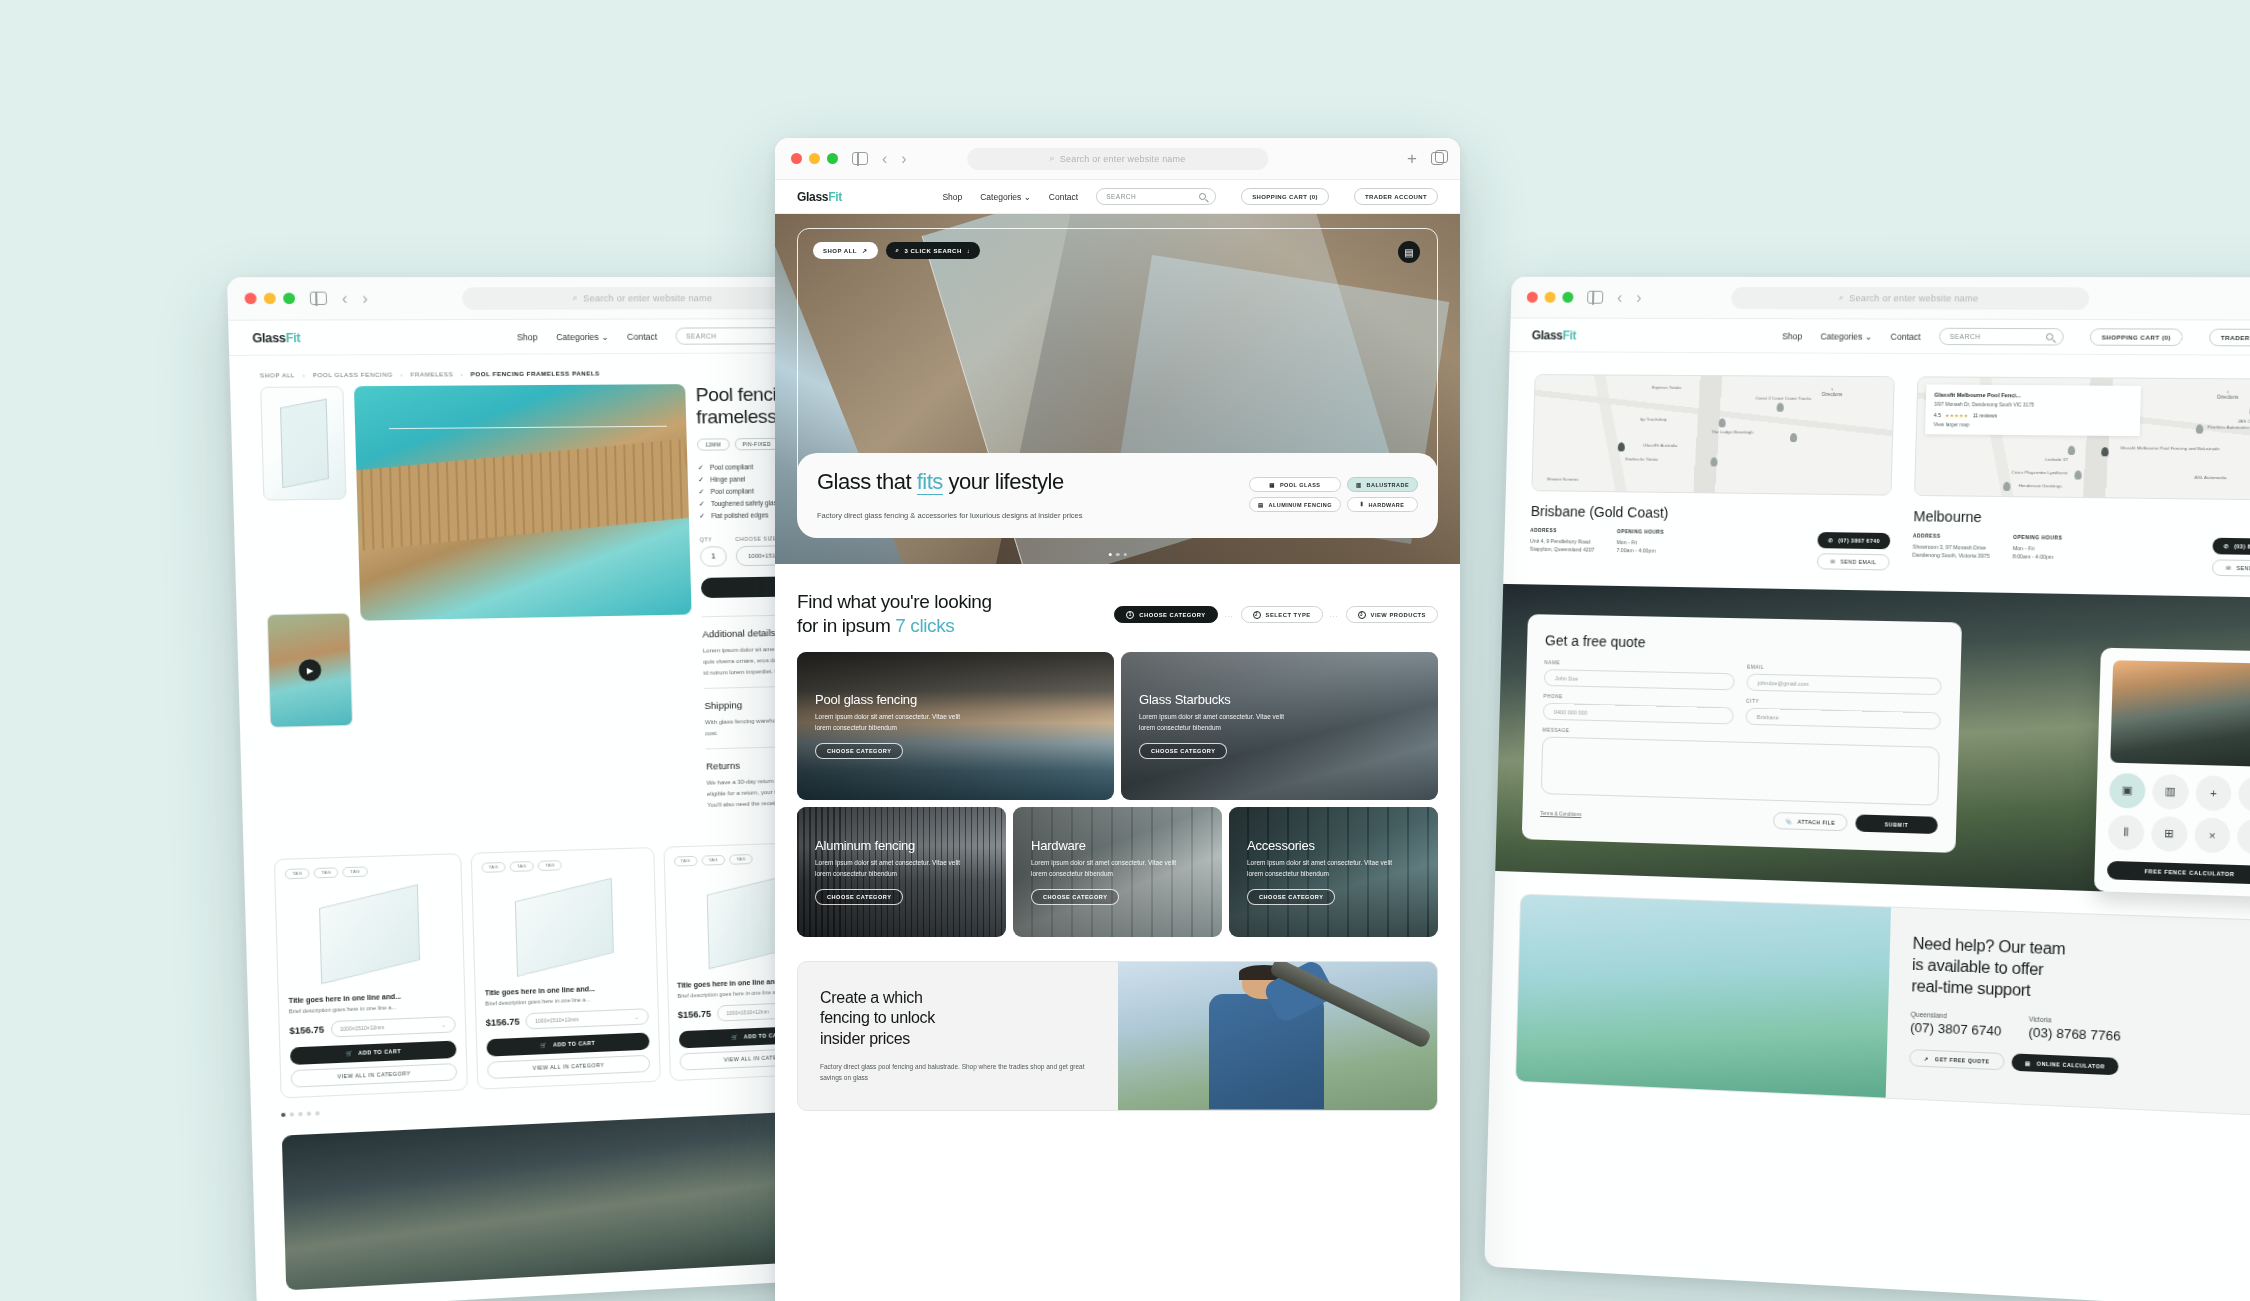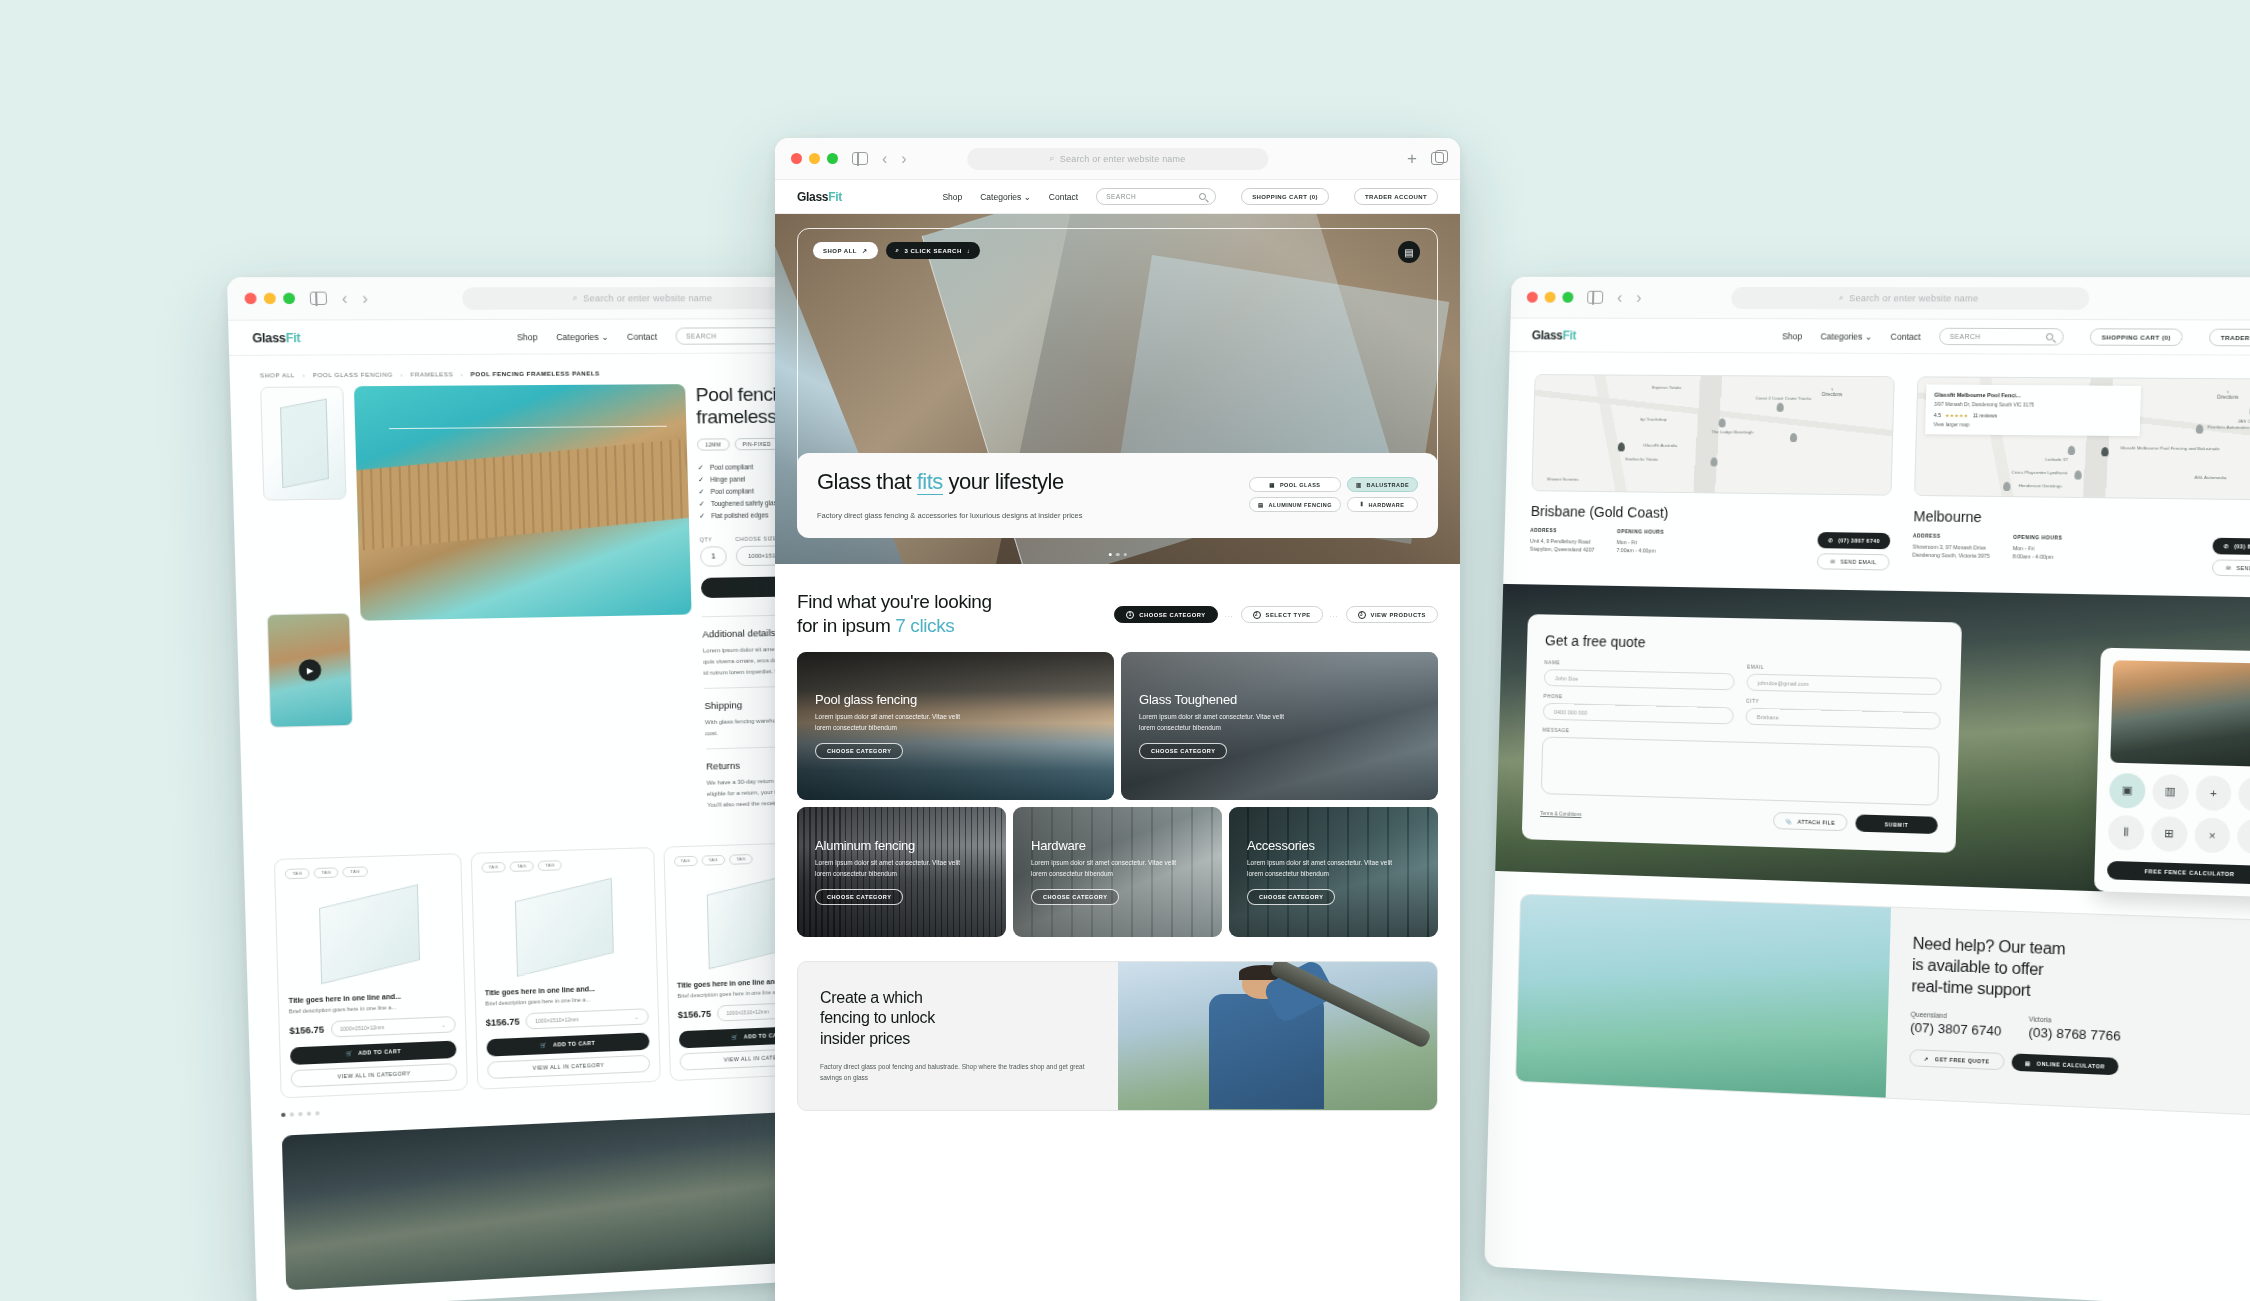--- a/index.html
+++ b/index.html
@@ -103,21 +103,21 @@
     background: #fff; color: #1a2322;
   }
   .hchip.dark { background: #141a19; color: #fff; }
   .hero-calcbtn {
     position: absolute; right: 40px; top: 27px; width: 22px; height: 22px;
     border-radius: 50%; background: #141a19; color: #fff; z-index: 7;
     display: flex; align-items: center; justify-content: center; font-size: 10px;
   }
   .hero-card {
     position: absolute; left: 22px; right: 22px; bottom: 26px; z-index: 8;
-    background: #fafafa; border-radius: 12px; padding: 16px 20px 18px;
+    background: #fafafa; border-radius: 20px; padding: 16px 20px 18px;
     display: flex; align-items: center;
   }
   .hero-h1 { font-size: 22px; font-weight: 400; color: #121817; letter-spacing: -.5px; }
   .hero-h1 .fits { color: #4db2c4; border-bottom: 1.5px solid #4db2c4; }
   .hero-sub { font-size: 7.5px; color: #4c5554; margin-top: 16px; }
   .hero-cats { margin-left: auto; display: grid; grid-template-columns: auto auto; gap: 5px 6px; }
   .catpill {
     height: 15px; padding: 0 8px; border-radius: 999px; border: 1px solid #cfd4d3;
     display: inline-flex; align-items: center; gap: 5px; justify-content: center;
     font-size: 5.5px; font-weight: 700; letter-spacing: .45px; color: #1f2726; background: #fff;
@@ -914,21 +914,21 @@
     <div class="cards">
       <div class="crow2" id="cards-top">
           <div class="ccard">
             <div class="bg bg-pool"></div>
             <div class="shade"></div>
             <div class="inner"><div class="ctitle">Pool glass fencing</div><div class="cdesc">Lorem ipsum dolor sit amet consectetur. Vitae velit lorem consectetur bibendum</div><div class="cbtn">CHOOSE CATEGORY</div></div>
           </div>
           <div class="ccard">
             <div class="bg bg-balu"></div>
             <div class="shade"></div>
-            <div class="inner"><div class="ctitle">Glass Toughened</div><div class="cdesc">Lorem ipsum dolor sit amet consectetur. Vitae velit lorem consectetur bibendum</div><div class="cbtn">CHOOSE CATEGORY</div></div>
+            <div class="inner"><div class="ctitle">Glass Starbucks</div><div class="cdesc">Lorem ipsum dolor sit amet consectetur. Vitae velit lorem consectetur bibendum</div><div class="cbtn">CHOOSE CATEGORY</div></div>
           </div>
         </div>
       <div class="crow3" id="cards-bottom">
           <div class="ccard">
             <div class="bg bg-alum">
               <div class="railfx"></div>
             </div>
             <div class="shade"></div>
             <div class="inner"><div class="ctitle">Aluminum fencing</div><div class="cdesc">Lorem ipsum dolor sit amet consectetur. Vitae velit lorem consectetur bibendum</div><div class="cbtn">CHOOSE CATEGORY</div></div>
           </div>

